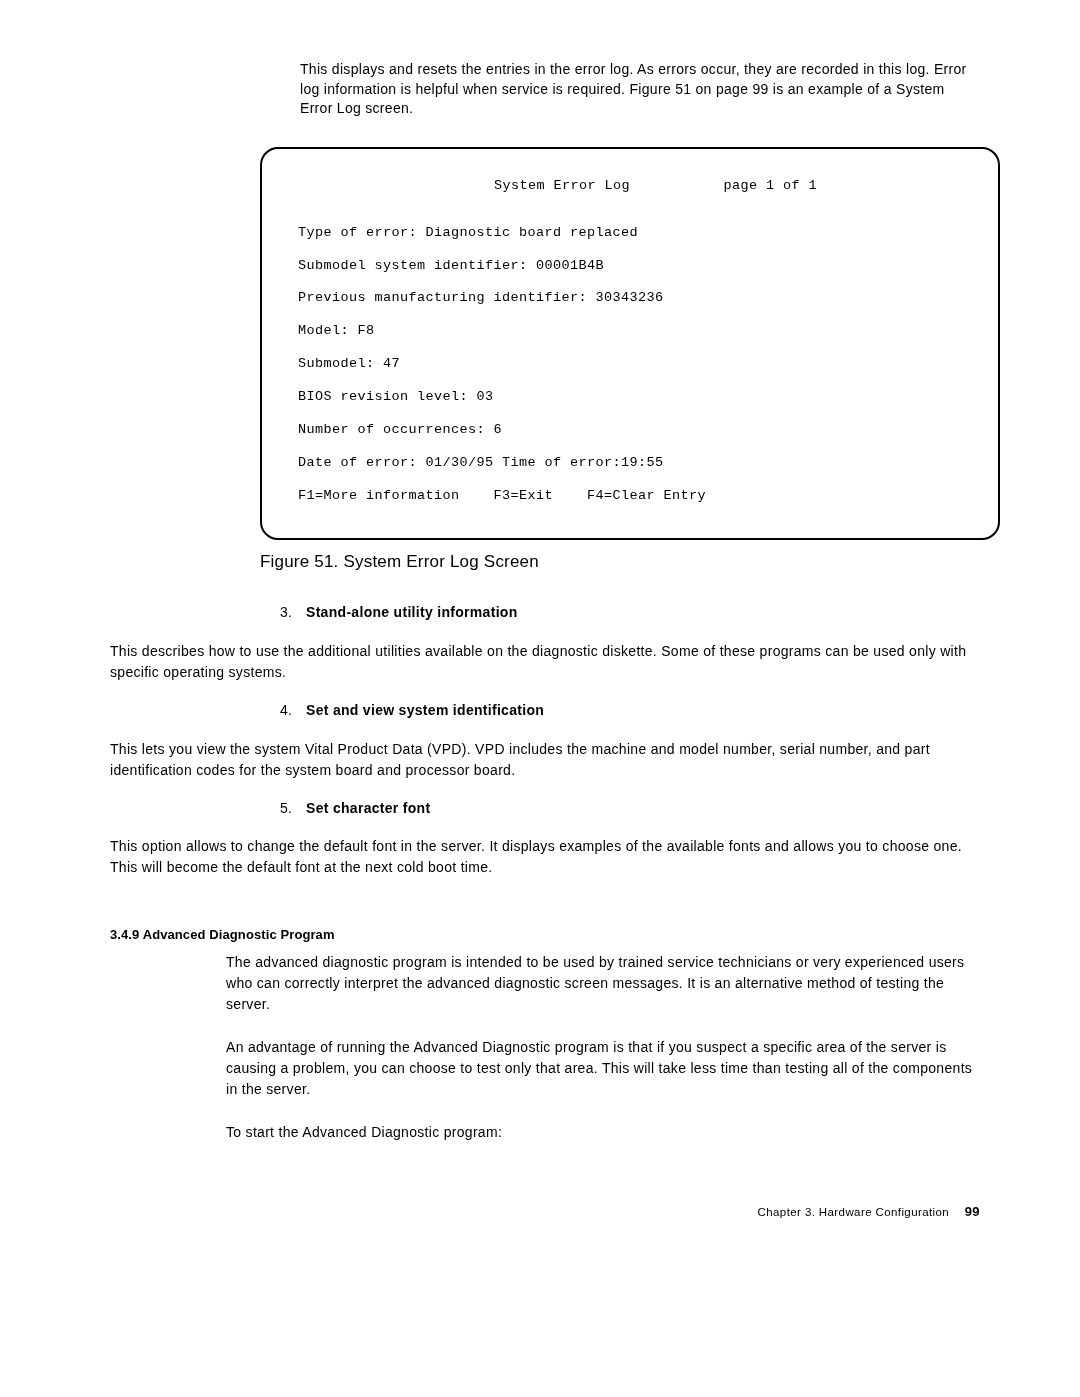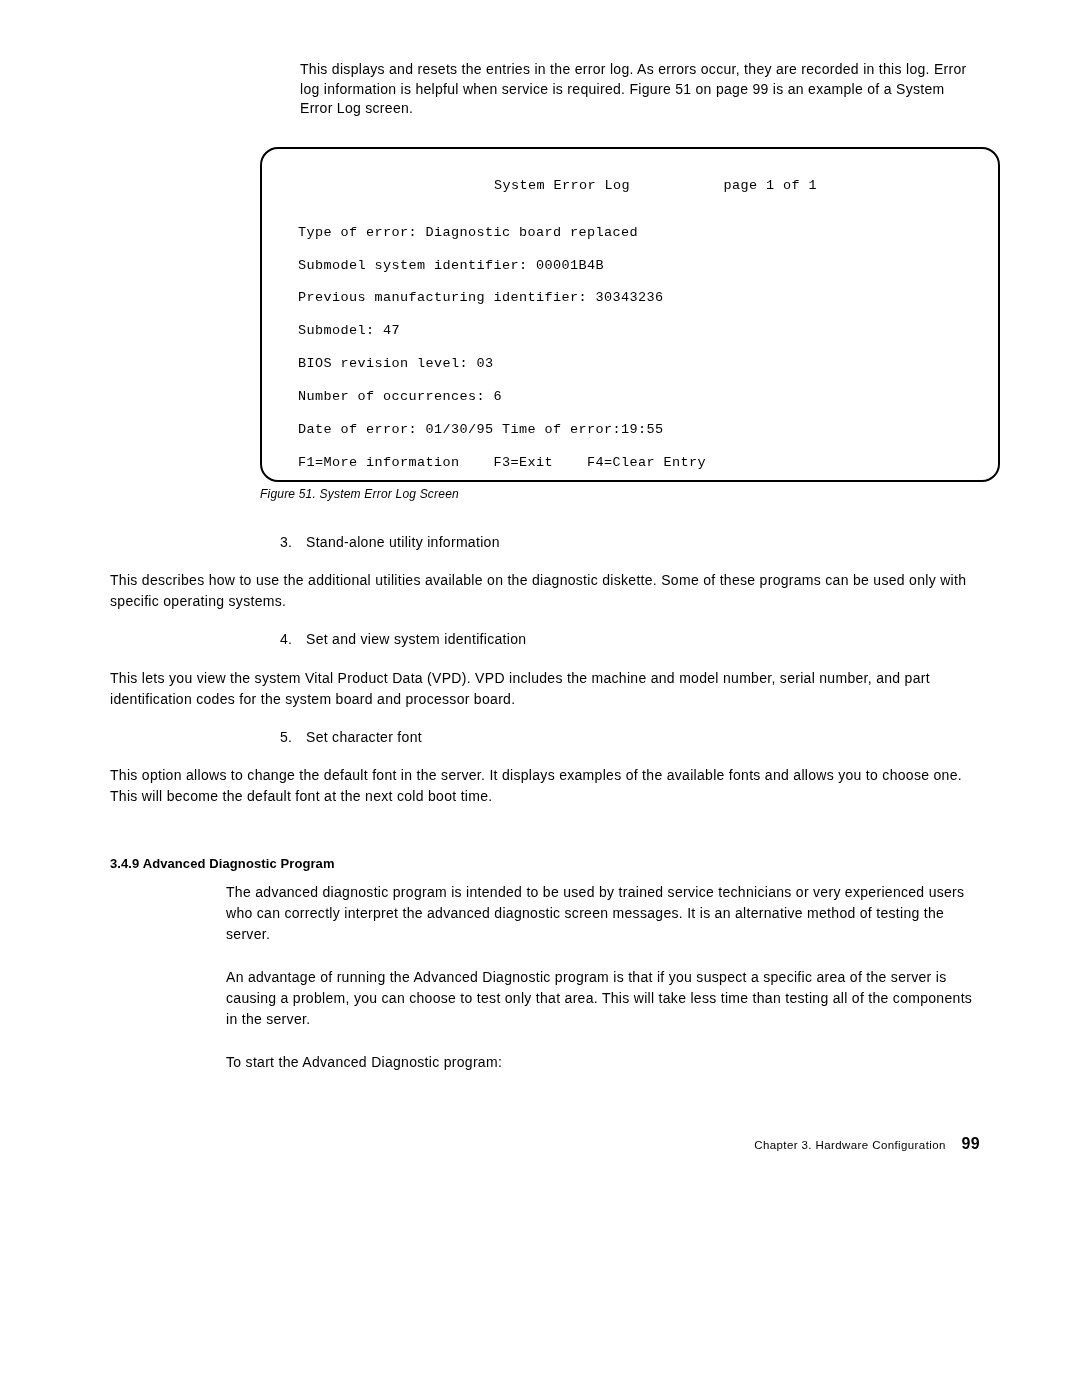--- a/index.html
+++ b/index.html
@@ -15,21 +15,21 @@
     .intro-para {
       margin-left: 190px;
       margin-bottom: 28px;
       letter-spacing: 0.3px;
     }
     .screen-box {
       border: 2px solid #000;
       border-radius: 18px;
       margin-left: 150px;
       margin-right: -20px;
-      padding: 28px 30px 7px 30px;
+      padding: 28px 30px 32px 30px;
       font-family: 'Courier New', Courier, monospace;
       font-size: 13.5px;
       letter-spacing: 0.4px;
       line-height: 1.4;
     }
     .screen-title-row {
       text-align: center;
       margin-bottom: 28px;
       white-space: pre;
     }
@@ -37,39 +37,38 @@
       margin-bottom: 14px;
       margin-left: 6px;
     }
     .screen-bottom {
       margin-top: 11px;
       white-space: pre;
       margin-left: 6px;
     }
     .figure-caption {
       margin-left: 150px;
-      margin-top: 4px;
-      font-style: italic;
-      font-size: 12px;
+      margin-top: 10px;
+      font-size: 17px;
       letter-spacing: 0.2px;
       margin-bottom: 30px;
     }
     .list-item {
       margin-left: 170px;
       margin-bottom: 18px;
       display: flex;
       align-items: baseline;
     }
     .list-num {
       min-width: 20px;
       margin-right: 6px;
       letter-spacing: 0.3px;
     }
     .list-title {
-      font-weight: normal;
+      font-weight: bold;
       letter-spacing: 0.3px;
     }
     .list-desc {
       margin-bottom: 18px;
       letter-spacing: 0.3px;
       line-height: 1.5;
     }
     .section-heading {
       font-weight: bold;
       font-size: 13px;
@@ -84,34 +83,35 @@
       line-height: 1.5;
     }
     .footer {
       margin-top: 60px;
       text-align: right;
       font-size: 11.5px;
       letter-spacing: 0.4px;
     }
     .footer-page {
       font-weight: bold;
-      font-size: 16px;
+      font-size: 13px;
       margin-left: 12px;
     }
   </style>
 </head>
 <body>
 
 <div class="intro-para">This displays and resets the entries in the error log.  As errors occur, they are recorded in this log.  Error log information is helpful when service is required.  Figure 51 on page 99 is an example of a System Error Log screen.</div>
 
 <div class="screen-box">
   <div class="screen-title-row">      System Error Log           page 1 of 1</div>
   <div class="screen-line">Type of error: Diagnostic board replaced</div>
   <div class="screen-line">Submodel system identifier: 00001B4B</div>
   <div class="screen-line">Previous manufacturing identifier: 30343236</div>
+  <div class="screen-line">Model: F8</div>
   <div class="screen-line">Submodel: 47</div>
   <div class="screen-line">BIOS revision level: 03</div>
   <div class="screen-line">Number of occurrences: 6</div>
   <div class="screen-line">Date of error: 01/30/95  Time of error:19:55</div>
   <div class="screen-bottom">F1=More information    F3=Exit    F4=Clear Entry</div>
 </div>
 
 <div class="figure-caption">Figure  51.  System Error Log Screen</div>
 
 <div class="list-item">

